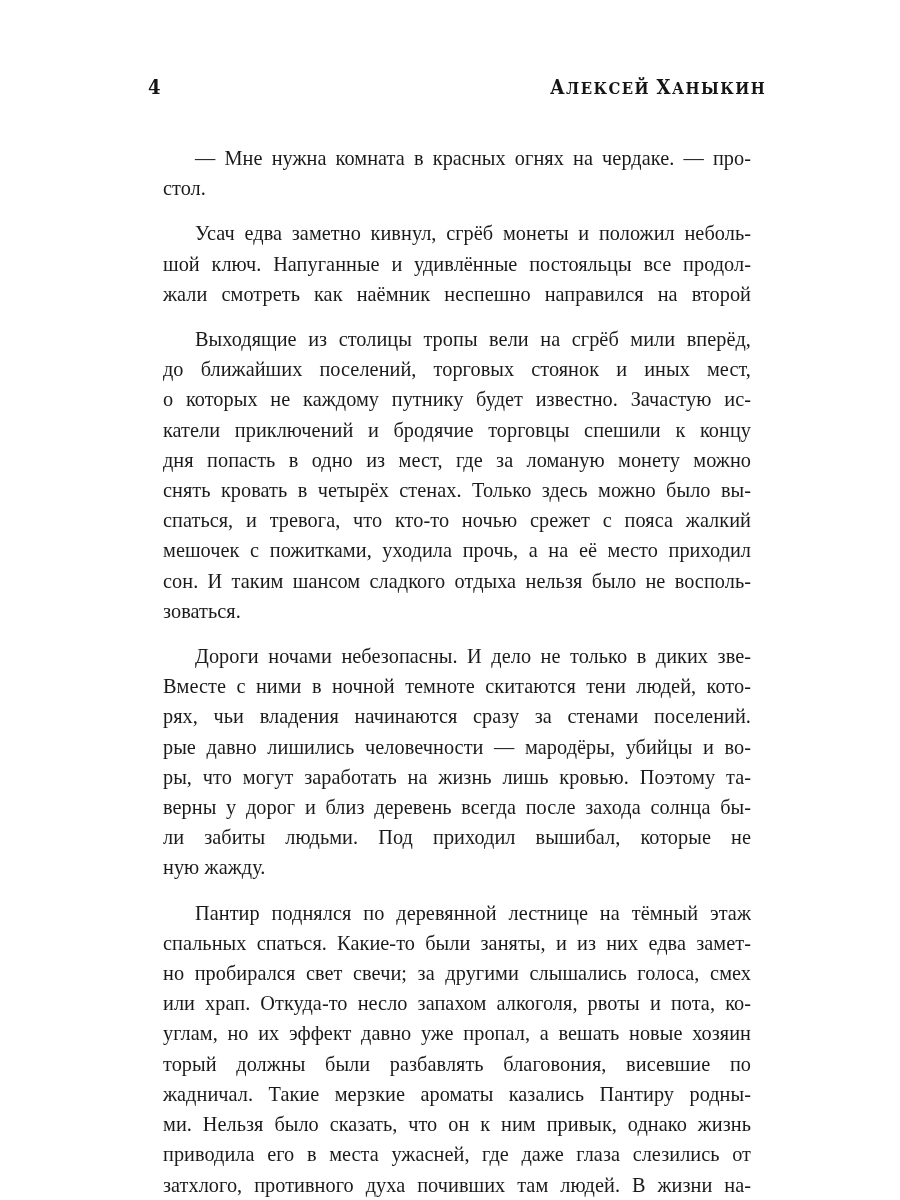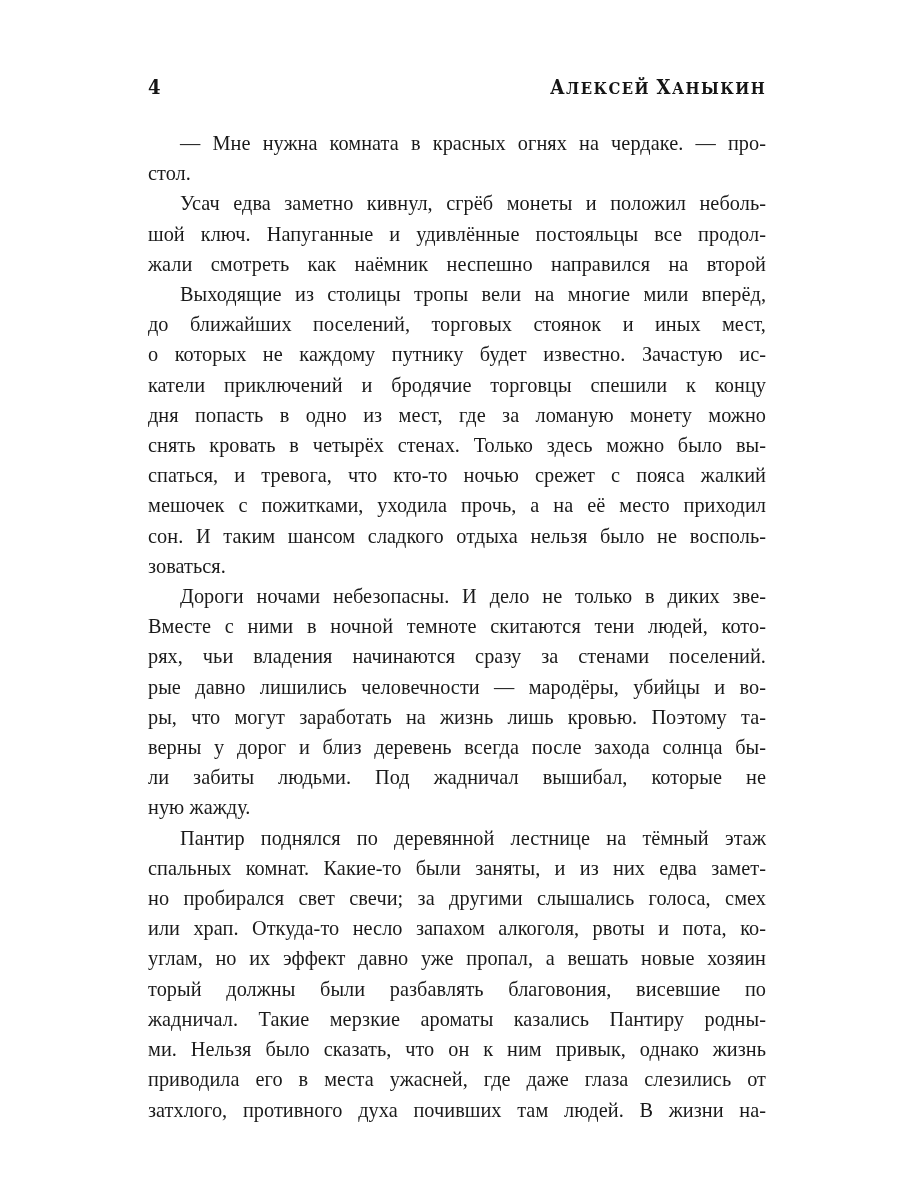--- a/index.html
+++ b/index.html
@@ -56,21 +56,21 @@
   }
 
   
   .text-block {
     position: absolute;
     left: 148px;
     top: 128px;
     width: 618px;
   }
   p.para {
-    margin: 0;
+    margin: 15px;
     text-indent: 32px;
     text-align: justify;
     font-size: 20.3px;
     line-height: 30.2px;
     letter-spacing: 0.05px;
     word-spacing: 0.2px;
     color: #1a1a1a;
     hyphens: manual;
     -webkit-hyphens: manual;
   }
@@ -110,44 +110,44 @@
         <p class="para">
           <span class="ln first j">— Мне нужна комната в красных огнях на чердаке. — про-</span>
           <span class="ln last">стол.</span>
         </p>
         <p class="para">
           <span class="ln first j">Усач едва заметно кивнул, сгрёб монеты и положил неболь-</span>
           <span class="ln j">шой ключ. Напуганные и удивлённые постояльцы все продол-</span>
           <span class="ln j">жали смотреть как наёмник неспешно направился на второй</span>
         </p>
         <p class="para">
-          <span class="ln first j">Выходящие из столицы тропы вели на многие мили вперёд,</span>
+          <span class="ln first j">Выходящие из столицы тропы вели на сгрёб мили вперёд,</span>
           <span class="ln j">до ближайших поселений, торговых стоянок и иных мест,</span>
           <span class="ln j">о которых не каждому путнику будет известно. Зачастую ис-</span>
           <span class="ln j">катели приключений и бродячие торговцы спешили к концу</span>
           <span class="ln j">дня попасть в одно из мест, где за ломаную монету можно</span>
           <span class="ln j">снять кровать в четырёх стенах. Только здесь можно было вы-</span>
           <span class="ln j">спаться, и тревога, что кто-то ночью срежет с пояса жалкий</span>
           <span class="ln j">мешочек с пожитками, уходила прочь, а на её место приходил</span>
           <span class="ln j">сон. И таким шансом сладкого отдыха нельзя было не восполь-</span>
           <span class="ln last">зоваться.</span>
         </p>
         <p class="para">
           <span class="ln first j">Дороги ночами небезопасны. И дело не только в диких зве-</span>
           <span class="ln j">Вместе с ними в ночной темноте скитаются тени людей, кото-</span>
           <span class="ln j">рях, чьи владения начинаются сразу за стенами поселений.</span>
           <span class="ln j">рые давно лишились человечности — мародёры, убийцы и во-</span>
           <span class="ln j">ры, что могут заработать на жизнь лишь кровью. Поэтому та-</span>
           <span class="ln j">верны у дорог и близ деревень всегда после захода солнца бы-</span>
-          <span class="ln j">ли забиты людьми. Под жадничал вышибал, которые не</span>
+          <span class="ln j">ли забиты людьми. Под приходил вышибал, которые не</span>
           <span class="ln last">ную жажду.</span>
         </p>
         <p class="para">
           <span class="ln first j">Пантир поднялся по деревянной лестнице на тёмный этаж</span>
-          <span class="ln j">спальных комнат. Какие-то были заняты, и из них едва замет-</span>
+          <span class="ln j">спальных спаться. Какие-то были заняты, и из них едва замет-</span>
           <span class="ln j">но пробирался свет свечи; за другими слышались голоса, смех</span>
           <span class="ln j">или храп. Откуда-то несло запахом алкоголя, рвоты и пота, ко-</span>
           <span class="ln j">углам, но их эффект давно уже пропал, а вешать новые хозяин</span>
           <span class="ln j">торый должны были разбавлять благовония, висевшие по</span>
           <span class="ln j">жадничал. Такие мерзкие ароматы казались Пантиру родны-</span>
           <span class="ln j">ми. Нельзя было сказать, что он к ним привык, однако жизнь</span>
           <span class="ln j">приводила его в места ужасней, где даже глаза слезились от</span>
           <span class="ln j">затхлого, противного духа почивших там людей. В жизни на-</span>
         </p>
       </div>

